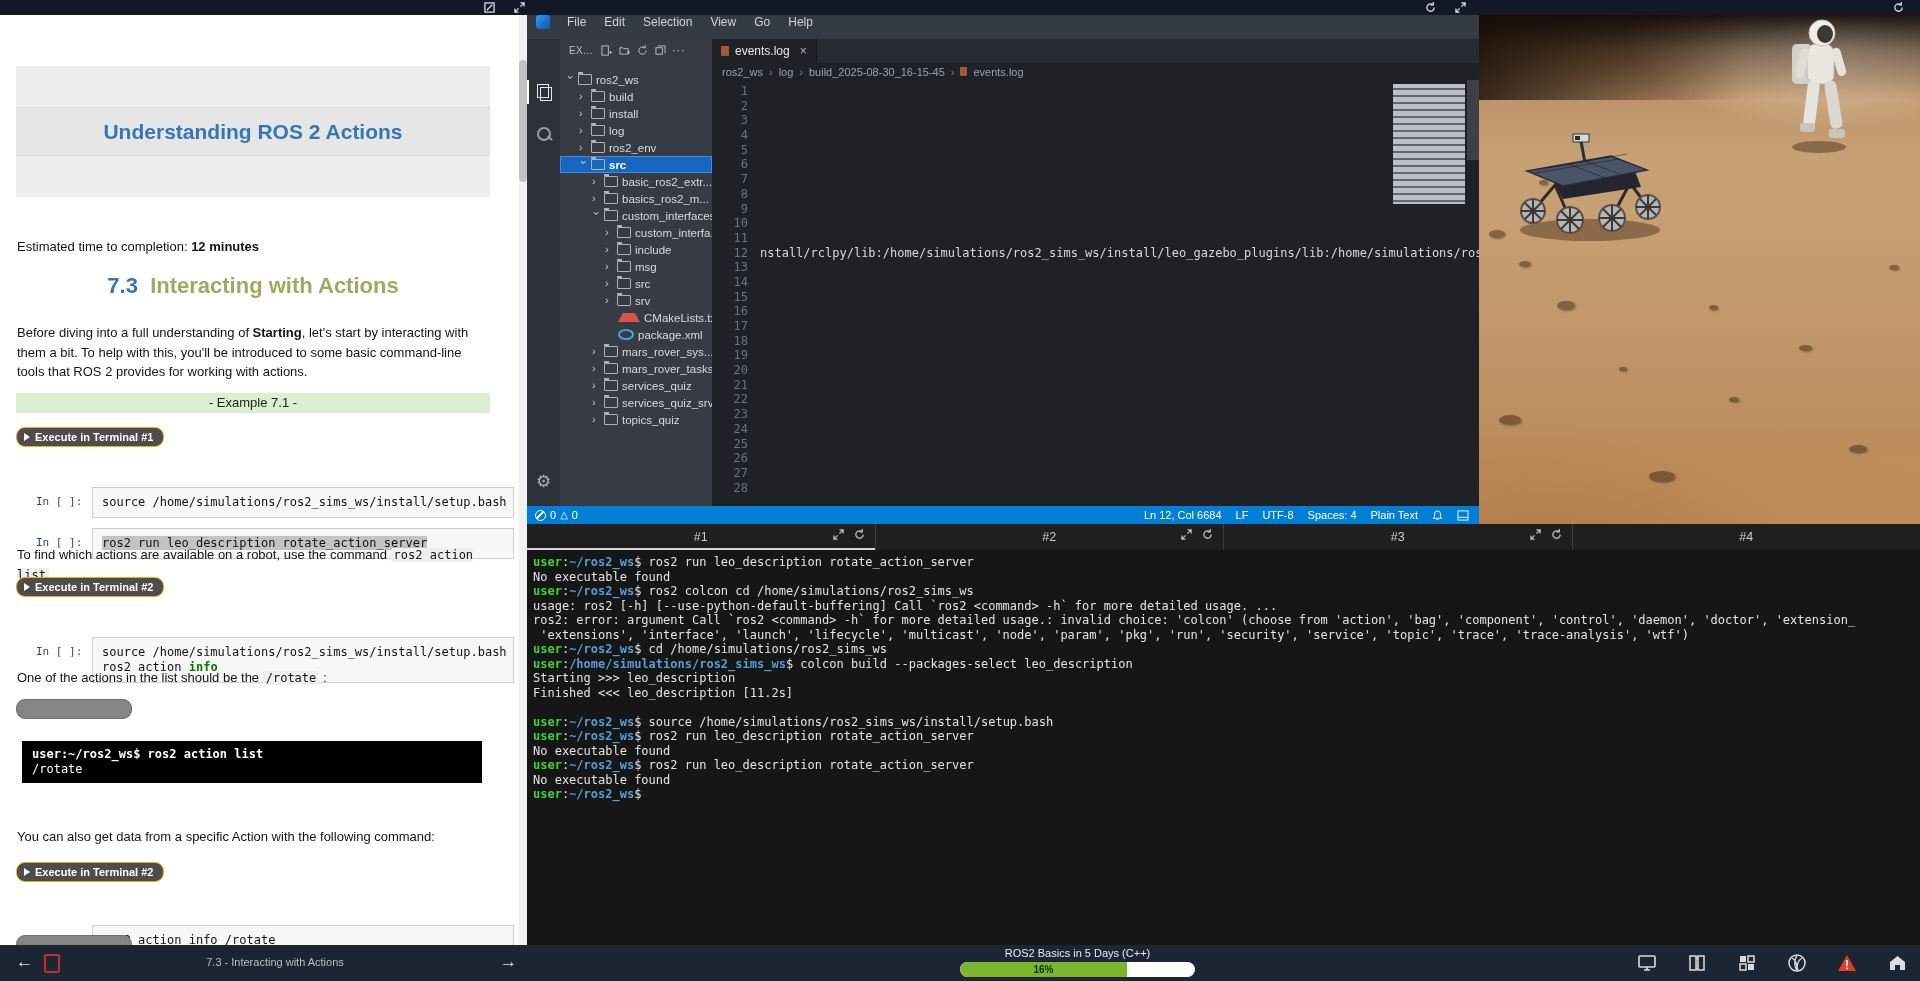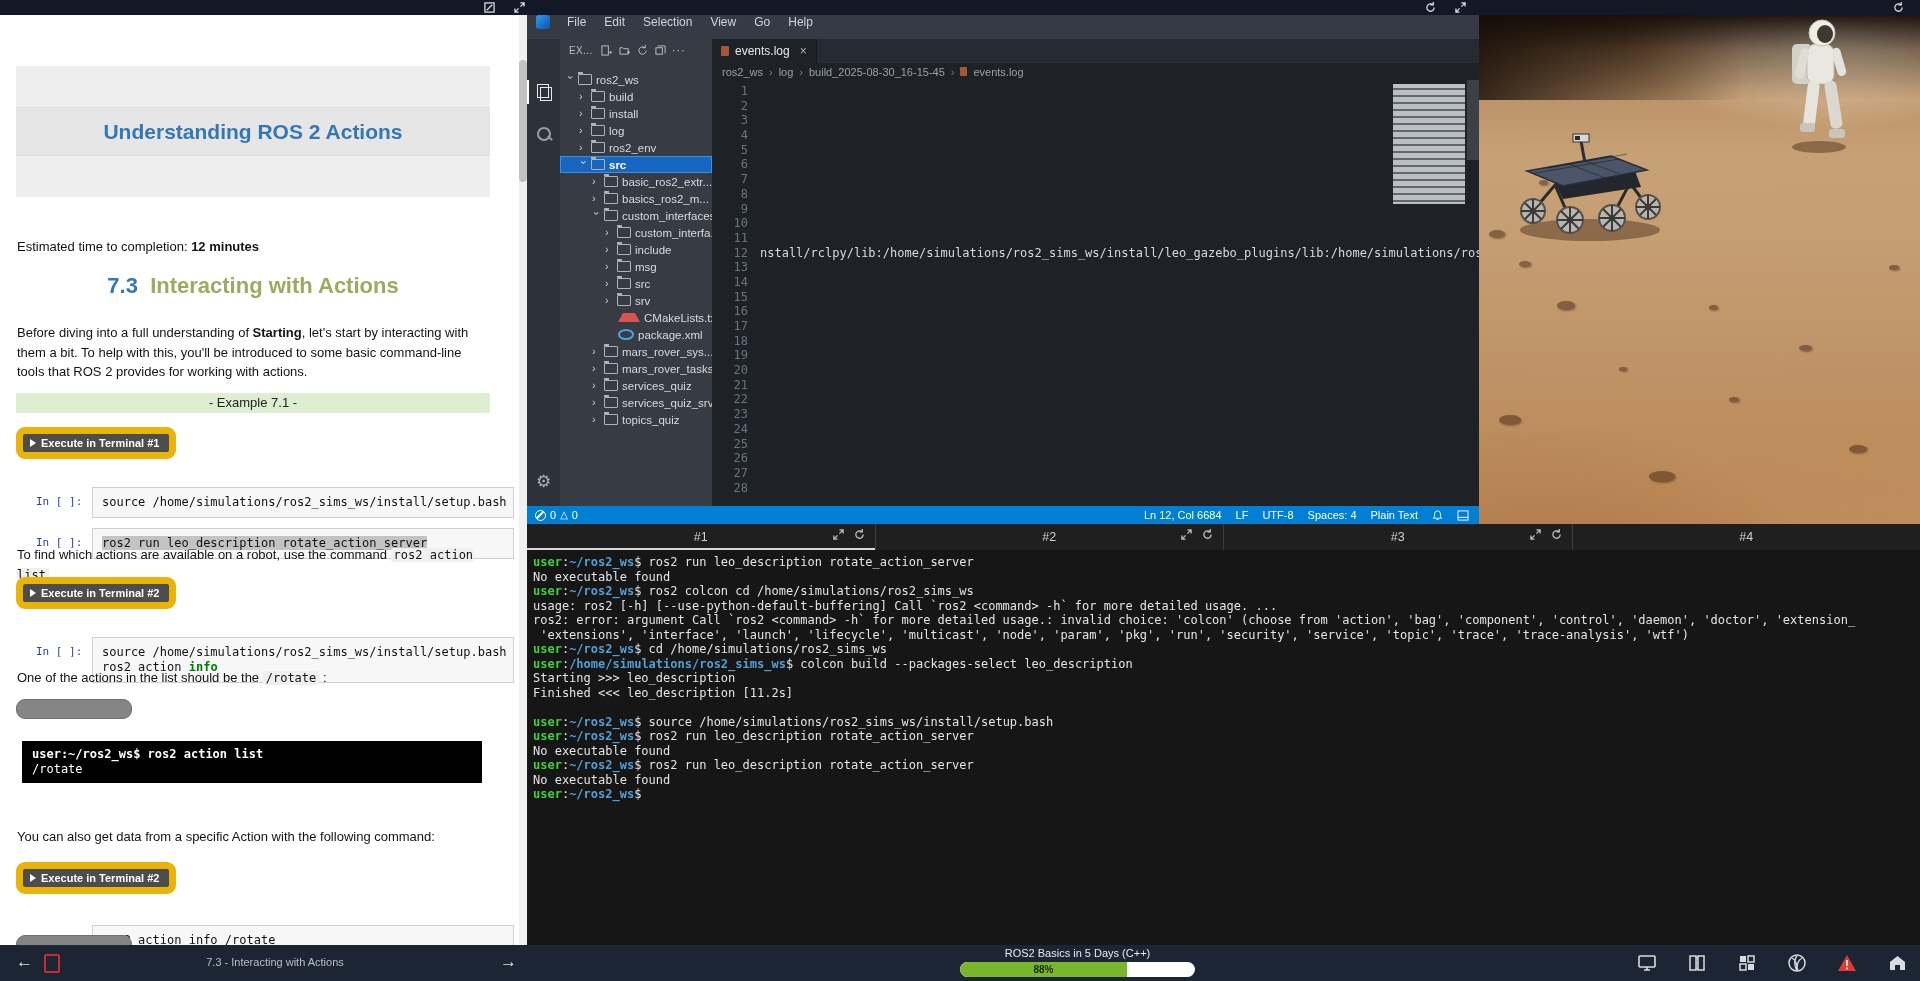--- a/index.html
+++ b/index.html
@@ -22,21 +22,21 @@
   .nb-band.mid{height:47px;background:#e6e6e6;border-top:1px solid #dcdcdc;border-bottom:1px solid #dcdcdc;
       display:flex;align-items:center;justify-content:center;}
   .nb-title{font-size:21px;font-weight:bold;color:#3377b6;}
   .nb-text{position:absolute;left:17px;width:468px;font-size:13px;line-height:1.5;color:#131313;}
   .nb-heading{position:absolute;left:16px;width:474px;text-align:center;font-size:22px;font-weight:bold;}
   .nb-heading .num{color:#3377b6;}
   .nb-heading .ttl{color:#9cab60;}
   .nb-example{position:absolute;left:16px;width:474px;height:20px;background:#ddeed3;
       font-size:13px;color:#222;text-align:center;line-height:20px;}
   .nb-exec{position:absolute;left:16px;height:18px;display:inline-flex;align-items:center;gap:5px;
-      background:#4d4d4d;border:7px solid #eab308;border-radius:9px;padding:0 10px 0 7px;cursor:pointer;}
+      background:#4d4d4d;border:1px solid #eab308;border-radius:9px;padding:0 10px 0 7px;cursor:pointer;}
   .nb-exec .play{width:0;height:0;border-left:6px solid #fff;border-top:4px solid transparent;border-bottom:4px solid transparent;}
   .nb-exec .lbl{color:#fff;font-size:11px;font-weight:bold;white-space:nowrap;}
   .nb-badge{position:absolute;left:16px;height:18px;display:inline-flex;align-items:center;
       background:#858585;border:1px solid #6f6f6f;border-radius:9px;padding:0 12px;}
   .nb-badge .lbl{color:#fff;font-size:10px;font-weight:bold;white-space:nowrap;margin-top:31px;}
   .nb-cell{position:absolute;left:36px;margin-top:32px;}
   .nb-in{position:absolute;left:0;top:8px;width:52px;font-family:"DejaVu Sans Mono",monospace;
       font-size:11px;color:#2a3f9f;white-space:nowrap;}
   .nb-codebox{position:absolute;left:56px;top:0;width:402px;border:1px solid #d0d0d0;background:#f7f7f7;
       padding:7px 9px;font-family:"DejaVu Sans Mono",monospace;font-size:12px;line-height:15px;color:#111;white-space:pre;}
@@ -701,21 +701,21 @@
   </div>
 
   <div id="bottombar" class="abs">
     <span class="bb-arrow" style="left:16px">←</span>
     <span id="bb-stop"></span>
     <span id="bb-lesson">7.3 - Interacting with Actions</span>
     <span class="bb-arrow" style="left:500px">→</span>
 
     <span id="bb-course">ROS2 Basics in 5 Days (C++)</span>
     <div id="bb-track">
-      <div id="bb-fill" style="width: 71%;">88%</div>
+      <div id="bb-fill" style="width: 71%;">16%</div>
     </div>
 
     <span class="bb-ico" style="left:1636px">
       <svg width="20" height="18" viewBox="0 0 20 18">
           <rect x="2" y="2" width="16" height="11" rx="1" fill="none" stroke="#d8dce2" stroke-width="1.6"></rect>
           <path d="M7 16h6M10 13v3" stroke="#d8dce2" stroke-width="1.6"></path>
         </svg>
       </span>
     <span class="bb-ico" style="left:1686px">
       <svg width="20" height="18" viewBox="0 0 20 18">

